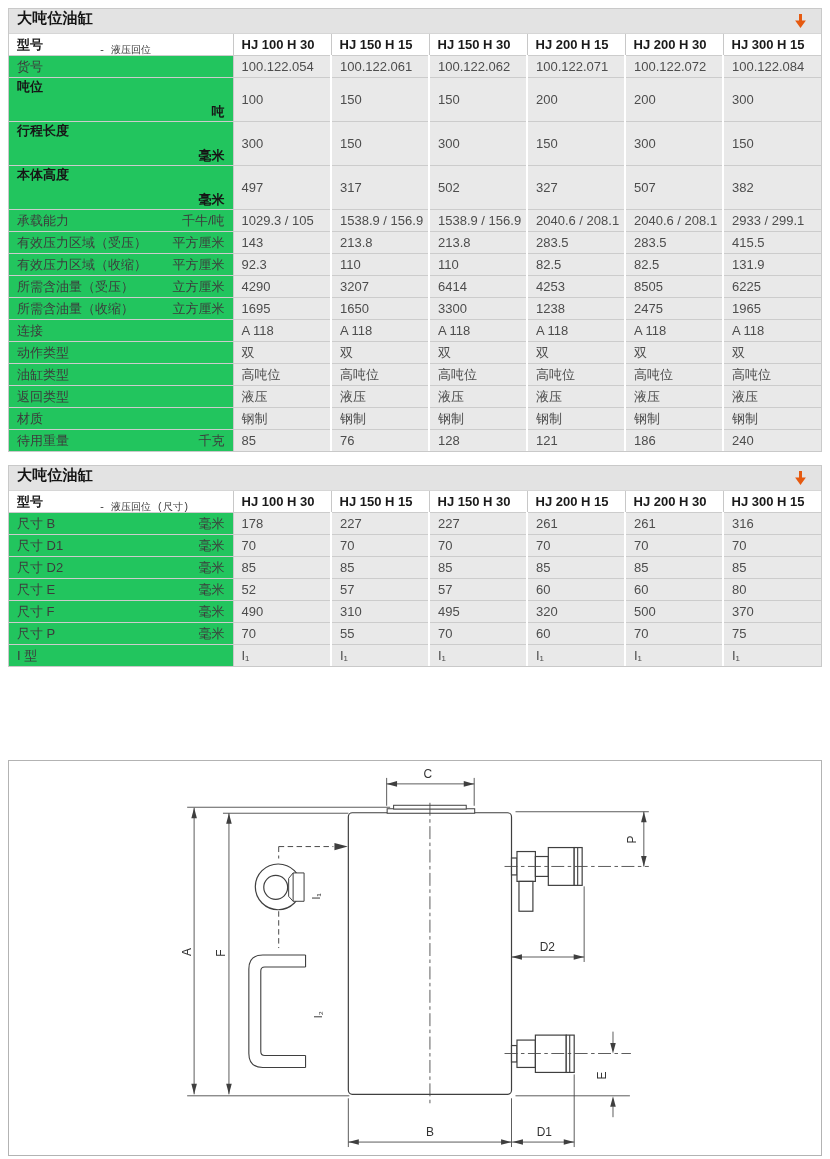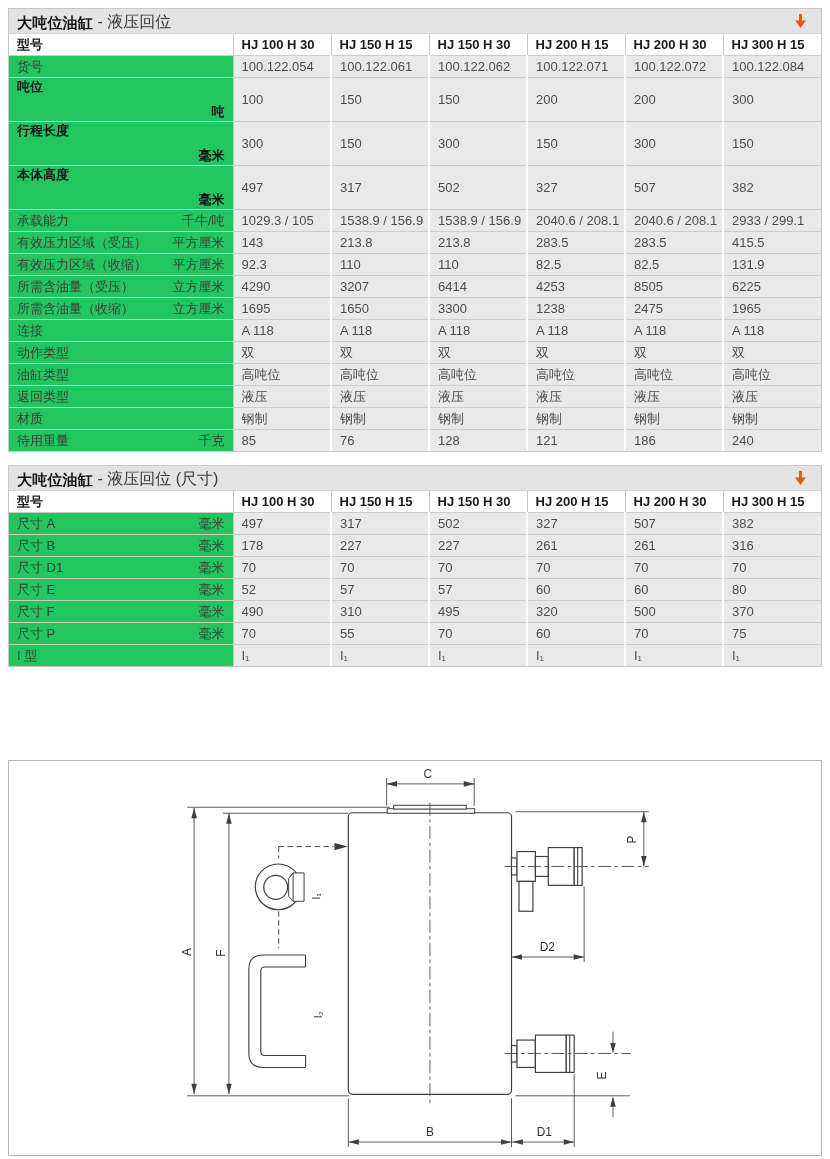--- a/index.html
+++ b/index.html
@@ -5,25 +5,25 @@
   html,body{margin:0;padding:0;}
   body{
     width:830px;height:1159px;background:#fff;overflow:hidden;
     font-family:"Liberation Sans","DejaVu Sans",sans-serif;
     -webkit-font-smoothing:antialiased;
   }
   .page{padding:8px;}
   .tbl{border:1px solid #c9c9c9;background:#fff;}
   .tbl + .tbl{margin-top:13px;}
   .band{
-    height:24px;background:#e3e3e3;display:flex;align-items:flex-end;
-    position:relative;padding:0 8px;border-bottom:1px solid #d6d6d6;
+    height:24px;background:#e3e3e3;display:flex;align-items:flex-start;
+    position:relative;padding:0 8px;border-bottom:1px solid #d6d6d6;font-family:Liberation Mono, monospace;
   }
   .band .tb{font-size:15px;font-weight:700;color:#141414;letter-spacing:.2px;}
-  .band .tr{font-size:16px;font-weight:400;color:#3a3a3a;white-space:pre;}
+  .band .tr{font-size:10px;font-weight:400;color:#3a3a3a;white-space:pre;margin-top:34px;}
   .dl-arrow{position:absolute;right:14px;top:4px;}
   .dl-arrow path{fill:var(--accent,#e65a10);}
   table{border-collapse:collapse;width:100%;table-layout:fixed;font-size:13px;}
   col.c-lbl{width:224px;}
   th,td{height:21px;padding:0 8px;text-align:left;vertical-align:middle;
         border-bottom:1px solid #cccccc;overflow:hidden;white-space:nowrap;}
   tbody tr:last-child th, tbody tr:last-child td{border-bottom:none;}
   thead th{font-weight:700;color:#1a1a1a;background:#fff;}
   thead th.mod{border-left:1px solid #c8c8c8;}
   td.lbl{background:#22c55e;color:#3c3c3c;}
@@ -240,45 +240,45 @@
             <th class="mod">HJ 100 H 30</th>
             <th class="mod">HJ 150 H 15</th>
             <th class="mod">HJ 150 H 30</th>
             <th class="mod">HJ 200 H 15</th>
             <th class="mod">HJ 200 H 30</th>
             <th class="mod">HJ 300 H 15</th>
           </tr>
         </thead>
         <tbody>
           <tr>
-            <td class="lbl"><span>尺寸 A</span><span class="unit">毫米</span></td>
-            <td class="val first">497</td>
-            <td class="val">317</td>
-            <td class="val">502</td>
-            <td class="val">327</td>
-            <td class="val">507</td>
-            <td class="val">382</td>
-          </tr>
-          <tr>
             <td class="lbl"><span>尺寸 B</span><span class="unit">毫米</span></td>
             <td class="val first">178</td>
             <td class="val">227</td>
             <td class="val">227</td>
             <td class="val">261</td>
             <td class="val">261</td>
             <td class="val">316</td>
           </tr>
           <tr>
             <td class="lbl"><span>尺寸 D1</span><span class="unit">毫米</span></td>
             <td class="val first">70</td>
             <td class="val">70</td>
             <td class="val">70</td>
             <td class="val">70</td>
             <td class="val">70</td>
             <td class="val">70</td>
+          </tr>
+          <tr>
+            <td class="lbl"><span>尺寸 D2</span><span class="unit">毫米</span></td>
+            <td class="val first">85</td>
+            <td class="val">85</td>
+            <td class="val">85</td>
+            <td class="val">85</td>
+            <td class="val">85</td>
+            <td class="val">85</td>
           </tr>
           <tr>
             <td class="lbl"><span>尺寸 E</span><span class="unit">毫米</span></td>
             <td class="val first">52</td>
             <td class="val">57</td>
             <td class="val">57</td>
             <td class="val">60</td>
             <td class="val">60</td>
             <td class="val">80</td>
           </tr>

